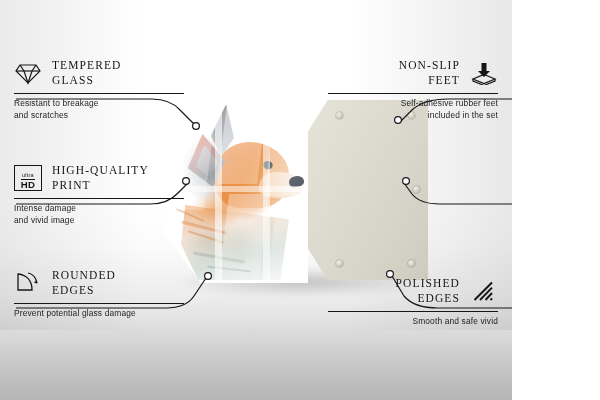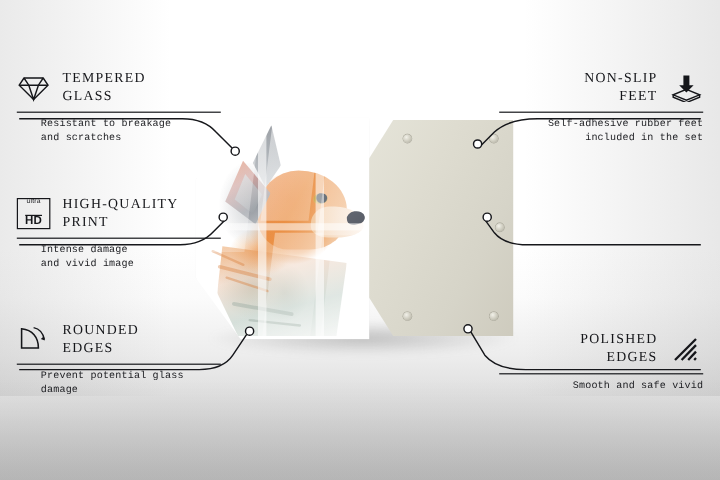--- a/index.html
+++ b/index.html
@@ -2,21 +2,21 @@
 <html><head>
 <meta charset="utf-8">
 <style>
   html, body {
     margin: 0;
     padding: 0;
     background: #ffffff;
   }
   #infographic {
     position: relative;
-    width: 600px;
+    width: 512px;
     height: 400px;
     overflow: hidden;
     font-family: "Liberation Serif", "DejaVu Serif", serif;
     background: #ffffff;
   }
 
   
   .bg-base {
     position: absolute;
     inset: 0;
@@ -251,38 +251,37 @@
   }
   .feature.left .feature-title  { text-align: left; }
   .feature.right .feature-title { text-align: right; }
 
   .feature-rule {
     height: 0;
     border-top: 1px solid #16171b;
     margin-top: 3px;
   }
   .feature-desc {
-    font-family: Liberation Mono, monospace;
+    font-family: Liberation Sans, sans-serif;
     font-size: 8.4px;
     line-height: 1.42;
     color: #1b1c20;
     margin-top: 4px;
     letter-spacing: 0.15px;
-    margin-left: 20px;
   }
 
   
   .hd-badge {
     width: 26px;
     height: 24px;
     border: 1.4px solid #15161a;
     display: flex;
     flex-direction: column;
     align-items: center;
-    justify-content: space-between;
+    justify-content: flex-end;
     line-height: 1;
   }
   .hd-badge .u {
     font-family: "Liberation Sans", sans-serif;
     font-size: 5.6px;
     letter-spacing: 0.2px;
   }
   .hd-badge .hd {
     font-family: "Liberation Sans", sans-serif;
     font-size: 9.6px;

